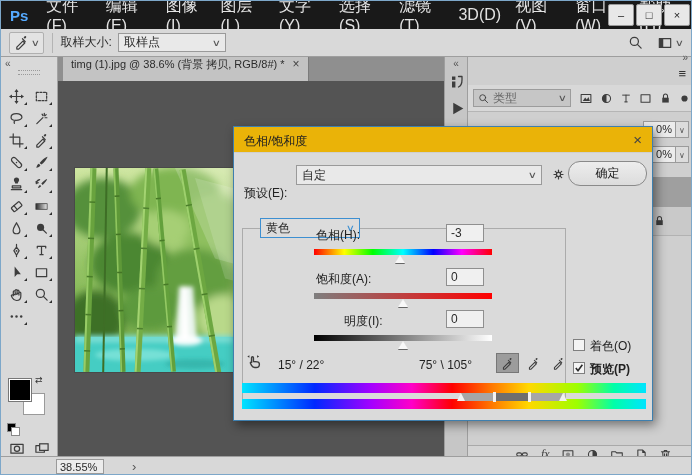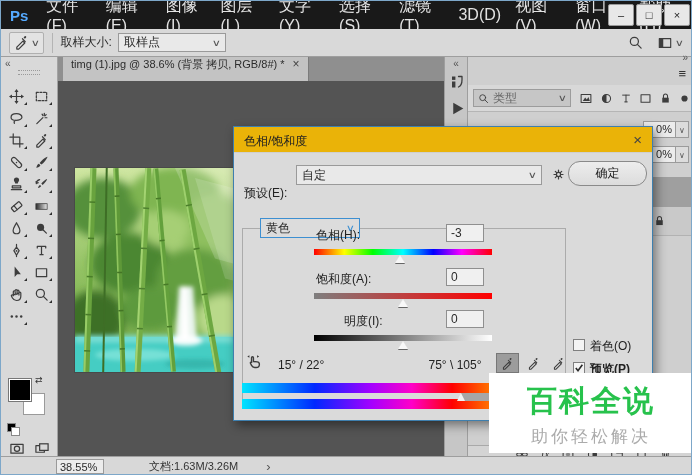--- a/index.html
+++ b/index.html
@@ -501,21 +501,20 @@
           <path class="ico" d="M3.5 13.5v-11h6l3 3v8zM9.5 2.5v3h3"></path>
         </svg>
       <svg class="i" width="13" height="13" viewBox="0 0 16 16">
           <path class="ico" d="M3 4.5h10M6.5 4.5V3h3v1.5M4.5 4.5l.7 9h5.6l.7-9M6.8 7v4.4M9.2 7v4.4"></path>
         </svg>
     </div>
   </div>
 
   <div id="statusbar">
     <div id="zoom-box">38.55%</div>
-    <span id="doc-size">文档:1.63M/3.26M</span>
     <span id="status-arrow">›</span>
   </div>
 
   <div id="dialog">
     <div id="dlg-title">
       <span class="t">色相/饱和度</span>
       <span id="dlg-close">×</span>
     </div>
     <span class="dlg-label" style="left:10px;top:58px;">预设(E):</span>
     <div class="dropdown" id="preset-dd">
@@ -554,21 +553,21 @@
         <div class="thumb" style="left:50%;"></div>
       </div>
 
     <span style="position:absolute;left:12px;top:226px;">
       <svg class="i" width="17" height="17" viewBox="0 0 16 16">
           <path class="ico" d="M5.2 8.8V4.4a.9.9 0 011.8 0V8l3.6.4c1.2.15 2 .9 2 2.1 0 1.9-1.1 3.1-3 3.1H8.2c-1.3 0-2.4-.7-3-1.9l-1-2c-.4-.8.6-1.5 1.2-.9z"></path>
           <path class="fil" d="M1.2 3.2l2-1.2v2.4zM12.4 3.2l-2-1.2v2.4z"></path>
         </svg>
     </span>
     <span class="dlg-label" style="left:44px;top:231px;">15° / 22°</span>
-    <span class="dlg-label" style="left:185px;top:231px;width:72px;text-align:center;">75° \ 105°</span>
+    <span class="dlg-label" style="left:185px;top:231px;width:72px;text-align:left;">75° \ 105°</span>
     <div class="eyedrop-btn pressed" style="left:262px;">
         <svg class="i" width="13" height="13" viewBox="0 0 16 16">
           <path class="fil" d="M10.2 2.6l1.2-1.2c.9-.9 2.3.5 1.4 1.4l-1.2 1.2z"></path>
           <path class="ico" d="M9 4l3 3M3 13l6.5-6.5 2 2L5 15H3z"></path>
         </svg>
       </div>
     <div class="eyedrop-btn" style="left:288px;">
         <svg class="i" width="13" height="13" viewBox="0 0 16 16">
           <path class="fil" d="M10.2 2.6l1.2-1.2c.9-.9 2.3.5 1.4 1.4l-1.2 1.2z"></path>
           <path class="ico" d="M9 4l3 3M3 13l6.5-6.5 2 2L5 15H3z"></path>
@@ -594,18 +593,14 @@
     <div class="spectrum" style="top:272px;"></div>
     <div id="range-widget">
       <div class="inner"></div>
       <div class="tri" style="left:-4px;"></div>
       <div class="vb" style="left:32px;"></div>
       <div class="vb" style="left:67px;"></div>
       <div class="tri" style="right:-4px;"></div>
     </div>
   </div>
 
-  <div id="watermark">
-    <div id="wm-title">百科全说</div>
-    <div id="wm-sub">助你轻松解决</div>
-  </div>
 
 </div>
 
 </body></html>

